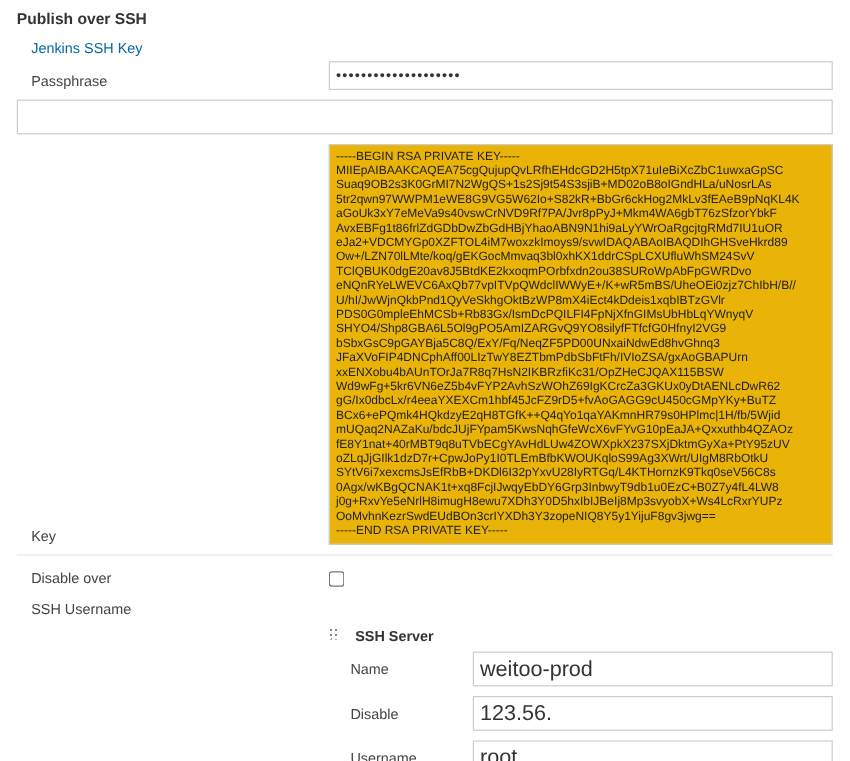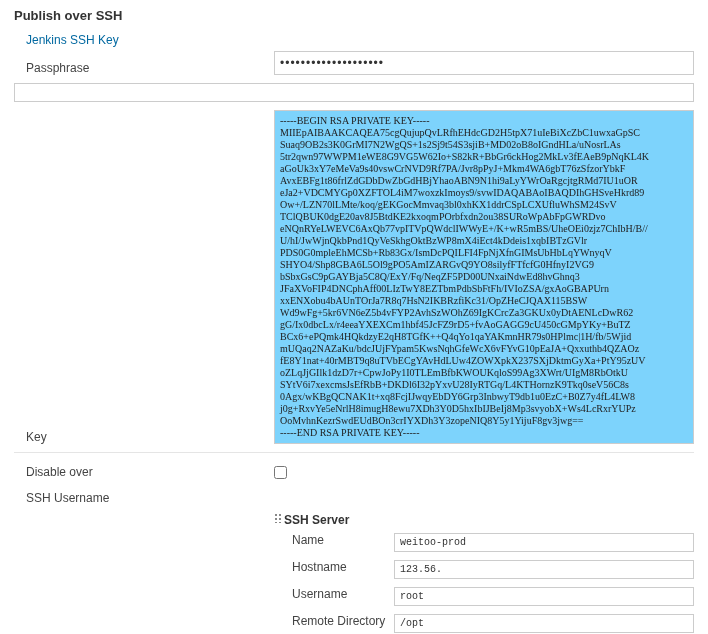--- a/index.html
+++ b/index.html
@@ -34,84 +34,84 @@
       flex-shrink: 0;
     }
     .value-col {
       flex: 1;
       min-width: 0;
     }
     input[type="text"], input[type="password"] {
       width: 100%;
       border: 1px solid #ccc;
       padding: 3px 5px;
-      font-size: 10px;
-      font-family: Liberation Mono, monospace;
+      font-size: 18px;
+      font-family: Liberation Sans, sans-serif;
       color: #333;
       background: #fff;
     }
     .password-display {
       width: 100%;
       border: 1px solid #ccc;
       padding: 3px 5px;
       font-size: 12px;
       line-height: 16px;
       letter-spacing: 1px;
       background: #fff;
       color: #333;
       min-height: 22px;
     }
     .key-box {
       width: 100%;
       border: 1px solid #ccc;
       padding: 4px 5px;
-      font-family: Liberation Serif, serif;
+      font-family: Liberation Sans, sans-serif;
       font-size: 10px;
       line-height: 12px;
       color: #222;
       word-break: break-all;
       white-space: pre-wrap;
-      background: #7dd3fc;
+      background: #eab308;
     }
     .checkbox-cell {
       display: flex;
       align-items: center;
       gap: 6px;
     }
     input[type="checkbox"] {
       width: 13px;
       height: 13px;
     }
     .ssh-server-block {
       margin-left: 260px;
     }
     .ssh-server-title {
       display: flex;
       align-items: flex-start;
-      gap: 0;
+      gap: 12px;
       font-weight: bold;
       font-size: 12px;
       color: #333;
       margin-bottom: 6px;
     }
     .drag-icon {
       display: inline-block;
       width: 10px;
       height: 10px;
       background:
         radial-gradient(circle at 2px 2px, #888 1px, transparent 1px),
         radial-gradient(circle at 6px 2px, #888 1px, transparent 1px),
         radial-gradient(circle at 2px 6px, #888 1px, transparent 1px),
         radial-gradient(circle at 6px 6px, #888 1px, transparent 1px),
         radial-gradient(circle at 2px 10px, #888 1px, transparent 1px),
         radial-gradient(circle at 6px 10px, #888 1px, transparent 1px);
     }
     .server-row {
       display: flex;
-      align-items: flex-start;
+      align-items: center;
       margin-bottom: 8px;
     }
     .server-label {
       width: 120px;
       padding-left: 18px;
       color: #444;
     }
     .server-value {
       flex: 1;
     }
@@ -195,21 +195,21 @@
   </div>
 
   <div class="server-row">
     <div class="server-label">Name</div>
     <div class="server-value">
       <input type="text" value="weitoo-prod" style="">
     </div>
   </div>
 
   <div class="server-row">
-    <div class="server-label">Hostname</div>
+    <div class="server-label">Disable</div>
     <div class="server-value">
       <input type="text" value="123.56." style="">
     </div>
   </div>
 
   <div class="server-row">
     <div class="server-label">Username</div>
     <div class="server-value">
       <input type="text" value="root" style="">
     </div>

